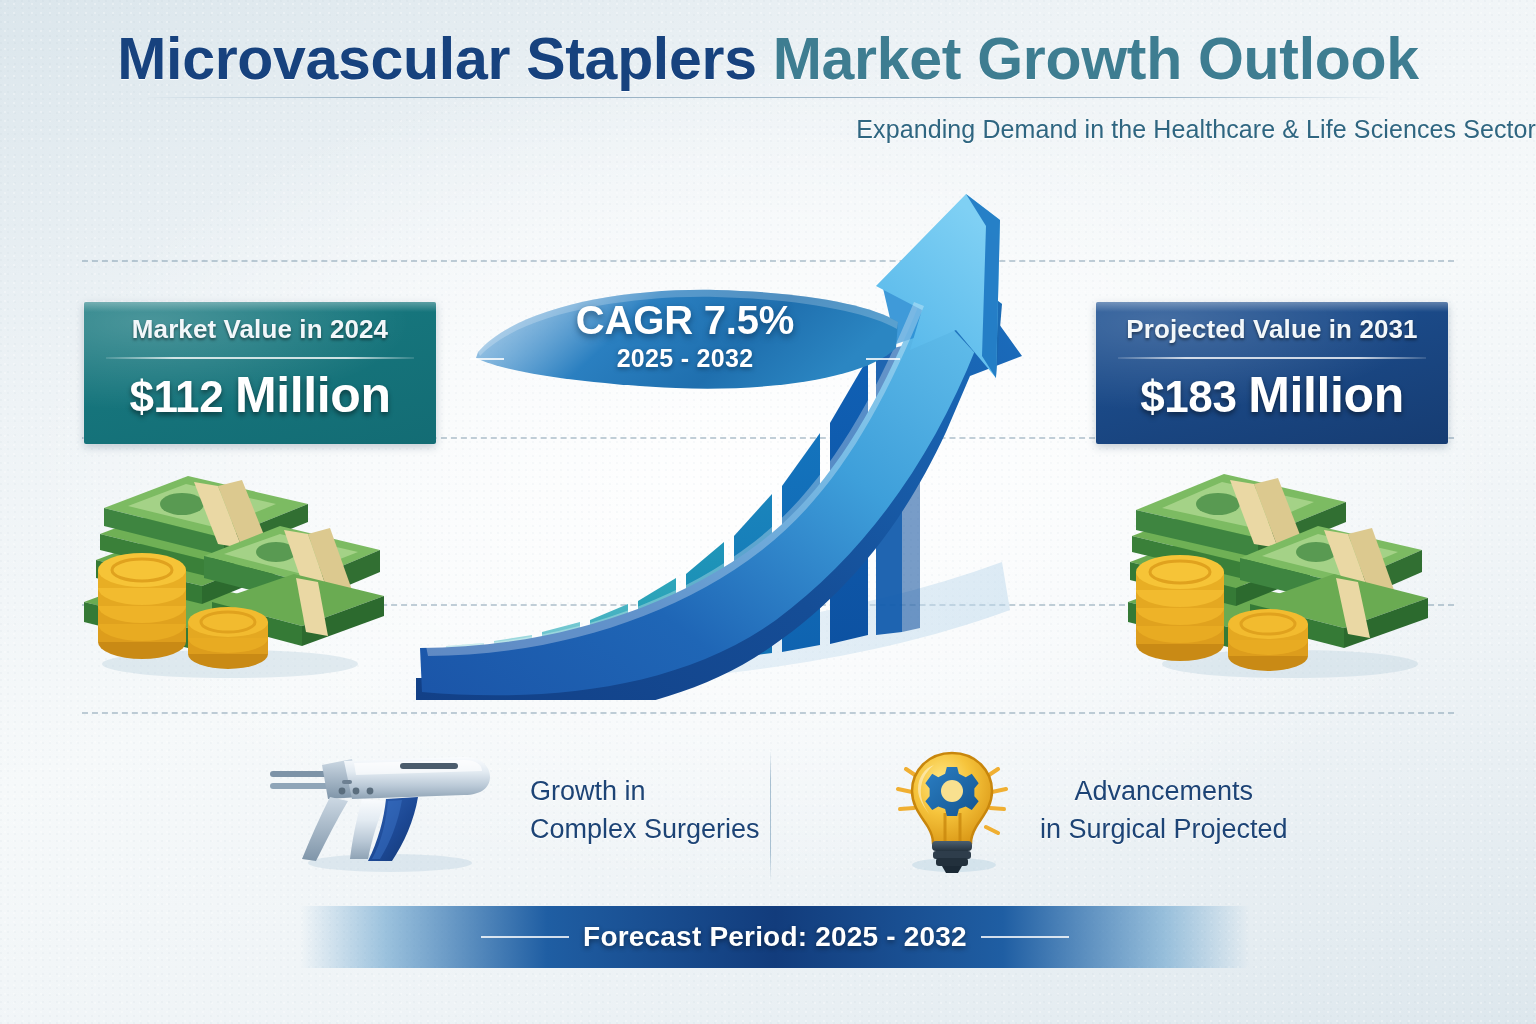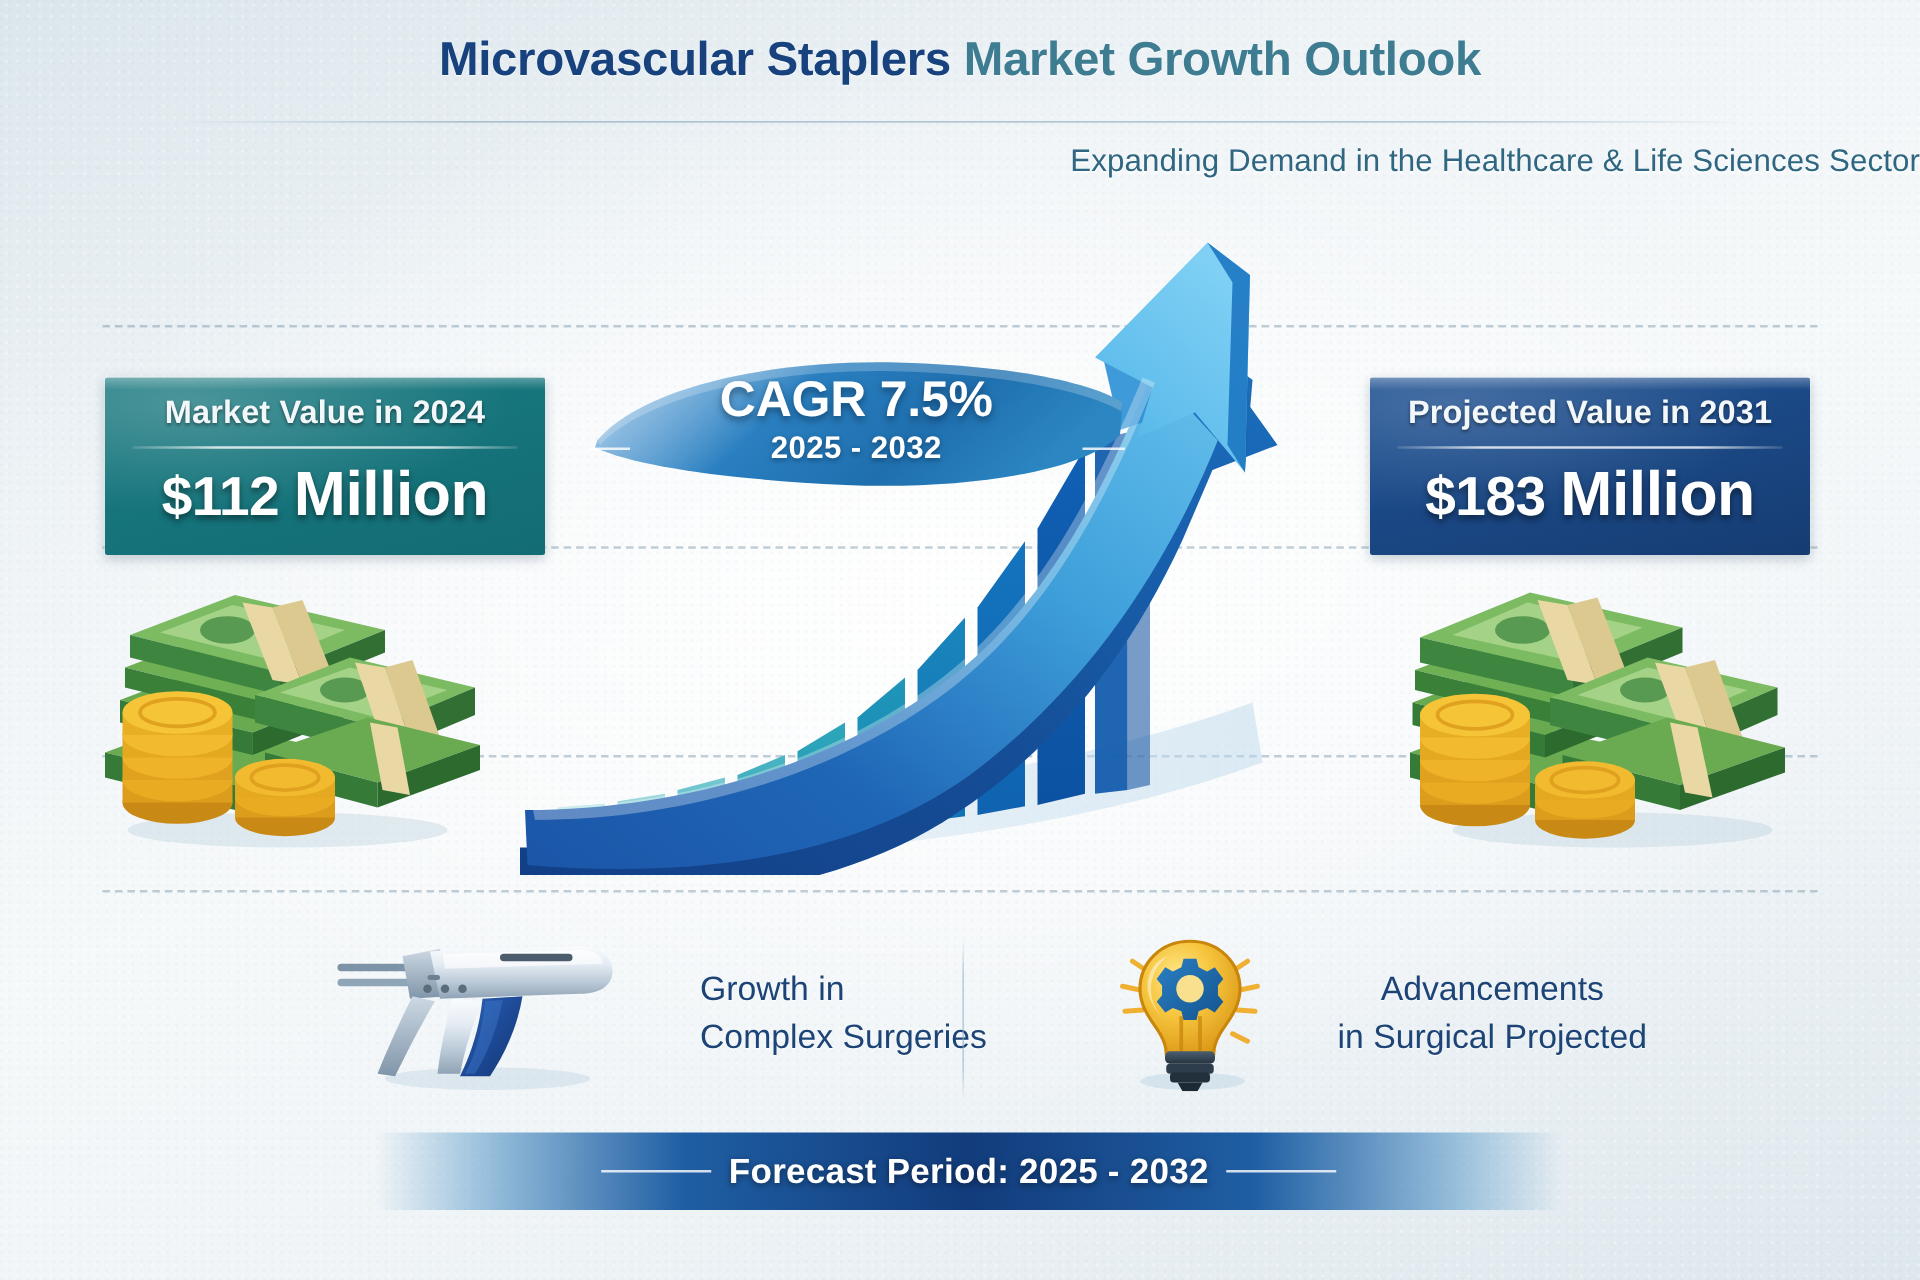--- a/index.html
+++ b/index.html
@@ -29,21 +29,21 @@
     background-size: 7px 7px, 9px 9px;
   }
 
   
   #title-block {
     position: absolute;
     left: 0; right: 0; top: 28px;
     text-align: center;
   }
   #page-title {
-    font-size: 38px;
+    font-size: 59px;
     font-weight: bold;
     letter-spacing: -0.3px;
     line-height: 1.06;
     white-space: nowrap;
     text-shadow: 0 1px 0 rgba(255,255,255,0.85);
   }
   #page-title .t-strong { color: #17427e; }
   #page-title .t-soft   { color: #3e7d91; font-weight: bold; }
 
   #title-rule {
@@ -189,21 +189,20 @@
   #money-right { left: 1122px; top: 452px; }
   .money svg { display: block; width: 330px; height: 230px; }
 
   
   .feature {
     position: absolute;
     top: 740px;
     height: 140px;
     display: flex;
     align-items: center;
-    gap: 30px;
   }
   #feature-left  { left: 268px; }
   #feature-right { left: 888px; text-align: center; }
   .feature-icon { flex: 0 0 auto; }
   .feature-text {
     margin-left: 22px;
     color: #1d4476;
     font-size: 27px;
     line-height: 1.42;
     text-shadow: 0 1px 0 rgba(255,255,255,0.8);

